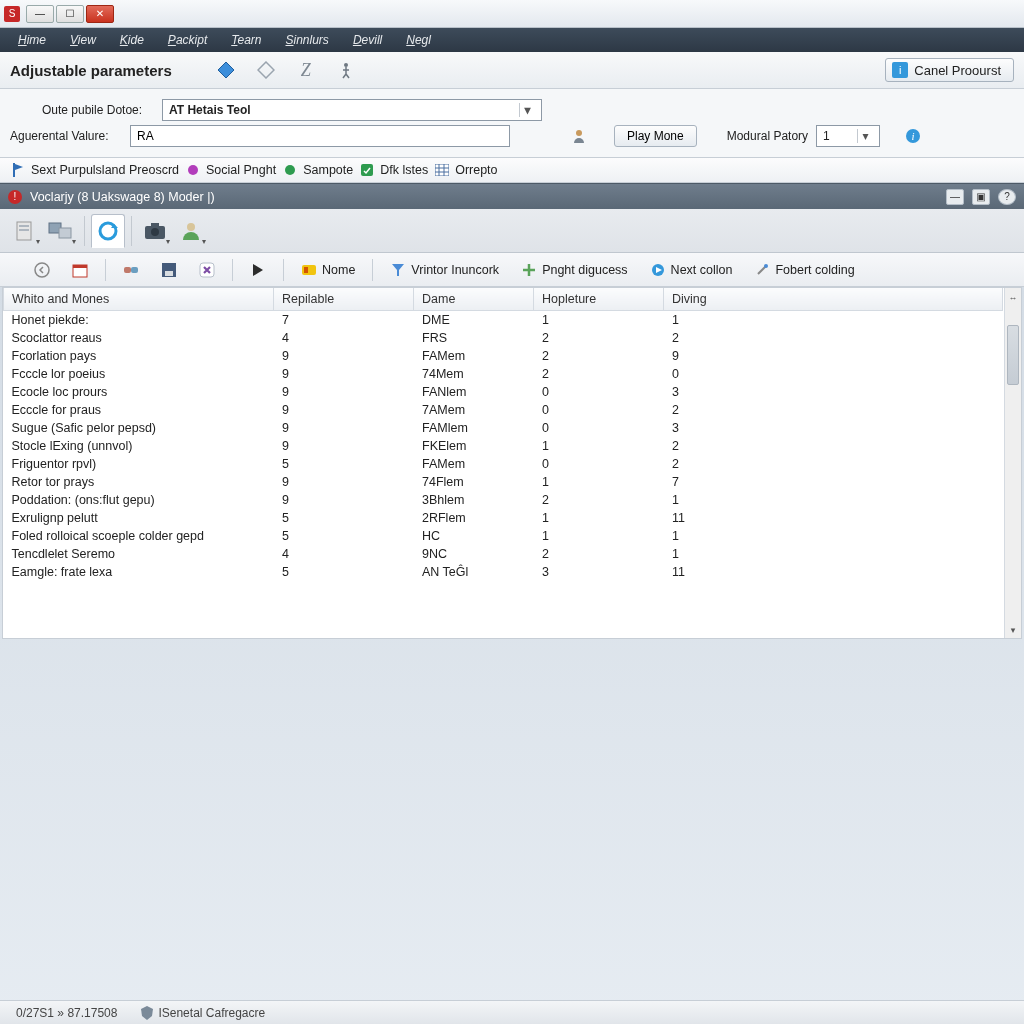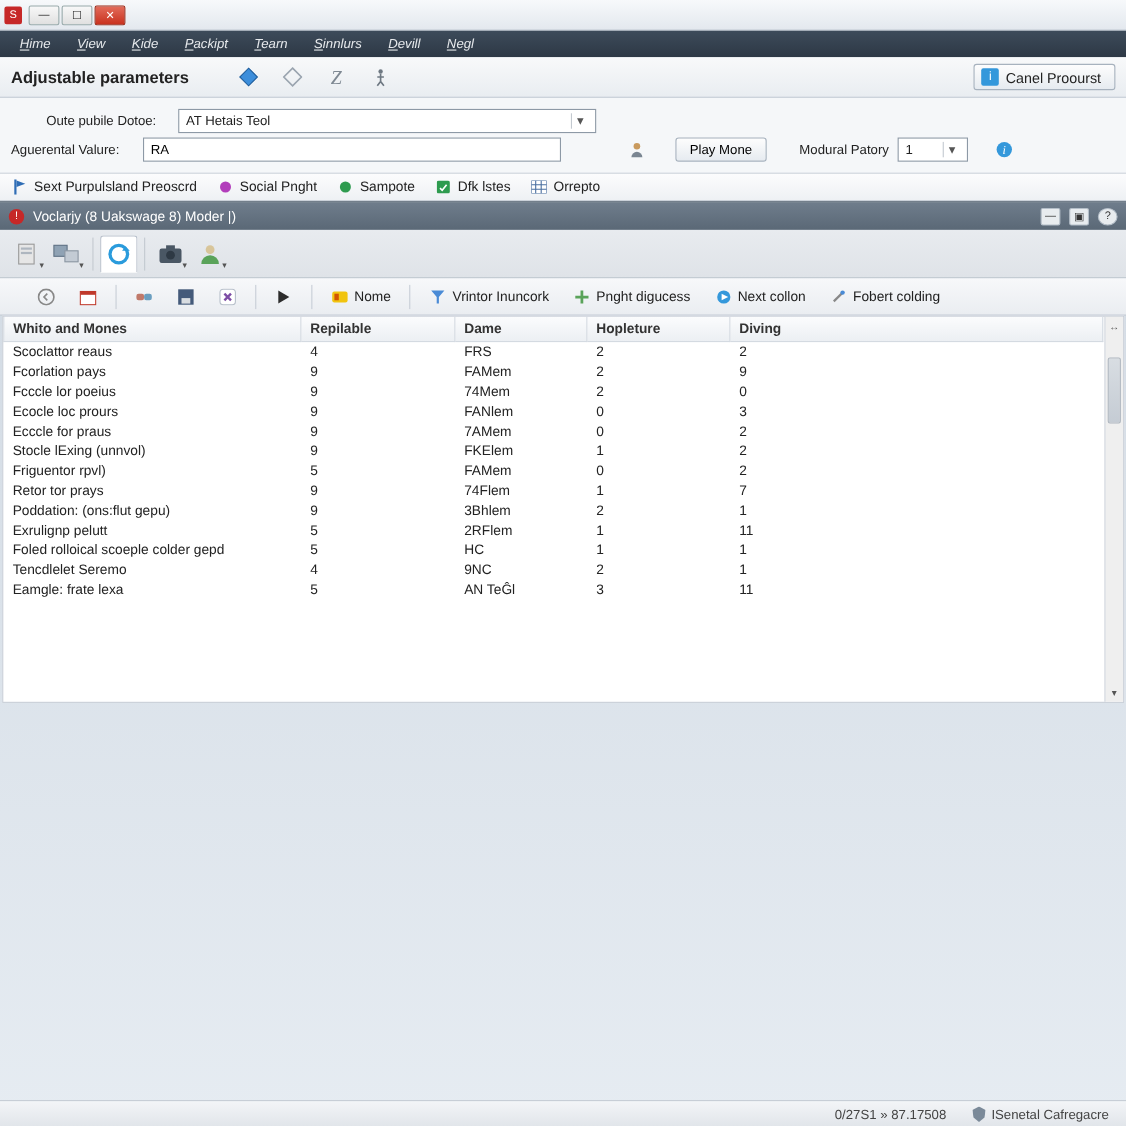--- a/index.html
+++ b/index.html
@@ -92,21 +92,21 @@
     background: linear-gradient(#fdfdfd,#e6ebf0);
     border: 1px solid #a7b2be; border-radius: 3px;
     padding: 2px 12px; font-size: 12px; height: 22px;
   }
   .tiny-icon { width:18px;height:18px;display:inline-flex;align-items:center;justify-content:center;}
   
   .linkrow {
     background: linear-gradient(#fcfcfd,#eef1f4);
     border-bottom: 1px solid #c7ced6;
     padding: 4px 10px;
-    display:flex; gap: 18px; align-items:center;
+    display:flex; gap: 6px; align-items:center;
     font-size: 12.5px;
   }
   .linkrow .lk { display:flex; align-items:center; gap:5px; cursor:default; }
   .dot { width:10px;height:10px;border-radius:50%; }
   
   .sect-header {
     background: linear-gradient(#6f7d8c,#5a6876);
     color: #fff;
     height: 26px;
     display:flex; align-items:center;
@@ -153,21 +153,21 @@
     height: 352px;
     position: relative;
   }
   table { width: calc(100% - 18px); border-collapse: collapse; font-size: 12.5px; }
   thead th {
     text-align: left;
     background: linear-gradient(#fbfcfd,#eceff3);
     border: 1px solid #d4dae1;
     border-top: none;
     padding: 4px 8px;
-    font-weight: bold;
+    font-weight: normal;
     color: #333;
   }
   tbody td {
     padding: 2px 8px;
     border-right: 1px solid transparent;
     white-space: nowrap;
   }
   .vscroll {
     position:absolute;right:0;top:0;bottom:0;width:17px;
     background:#efefef;border-left:1px solid #d4dae1;
@@ -175,21 +175,21 @@
   }
   .vscroll .thumb-gutter{flex:1;position:relative;}
   .vscroll .thumb{position:absolute;left:2px;right:2px;top:20px;height:60px;background:linear-gradient(#d8dde2,#c5ccd4);border:1px solid #aeb6bf;border-radius:2px;}
   .vscroll .arrbtn{height:17px;display:flex;align-items:center;justify-content:center;font-size:9px;color:#555;}
   
   .statusbar {
     position: absolute; bottom: 0; left: 0; right: 0;
     height: 24px;
     background: linear-gradient(#f3f5f7,#e1e5ea);
     border-top: 1px solid #c7ced6;
-    display:flex;align-items:center; justify-content:flex-end;
+    display:flex;align-items:center; justify-content:flex-start;
     padding: 0 16px; gap: 24px;
     font-size: 12px; color:#444;
   }
   .statusbar .sb-item { display:flex;align-items:center;gap:5px;}
   
   svg { display:block; }
 </style>
 </head>
 <body>
 
@@ -235,21 +235,21 @@
   <div class="spacer"></div>
   <div class="action-btn">
     <span class="sq">i</span>
     <span>Canel Proourst</span>
   </div>
 </div>
 
 <div class="form-area">
   <div class="form-row">
     <label style="width:112px;margin-left:32px;">Oute pubile Dotoe:</label>
-    <div class="select" style="width:380px;">
+    <div class="select" style="width:380px;font-weight:bold;">
       <span>AT Hetais Teol</span>
       <span class="arr">▾</span>
     </div>
   </div>
   <div class="form-row">
     <label style="width:112px;">Aguerental Valure:</label>
     <input type="text" style="width: 380px;" value="RA">
     <span style="width:44px;"></span>
     <span class="tiny-icon">
       <svg width="18" height="18">
@@ -473,20 +473,27 @@
         <tr id="thead-row">
           <th style="width: 270px;">Whito and Mones</th>
           <th style="width: 140px;">Repilable</th>
           <th style="width: 120px;">Dame</th>
           <th style="width: 130px;">Hopleture</th>
           <th style="width: auto;">Diving</th>
         </tr>
       </thead>
     <tbody id="tbody">
         <tr>
+          <td>Honet piekde:</td>
+          <td>7</td>
+          <td>DME</td>
+          <td>1</td>
+          <td>1</td>
+        </tr>
+        <tr>
           <td>Scoclattor reaus</td>
           <td>4</td>
           <td>FRS</td>
           <td>2</td>
           <td>2</td>
         </tr>
         <tr>
           <td>Fcorlation pays</td>
           <td>9</td>
           <td>FAMem</td>
@@ -506,20 +513,27 @@
           <td>FANlem</td>
           <td>0</td>
           <td>3</td>
         </tr>
         <tr>
           <td>Ecccle for praus</td>
           <td>9</td>
           <td>7AMem</td>
           <td>0</td>
           <td>2</td>
+        </tr>
+        <tr>
+          <td>Sugue (Safic pelor pepsd)</td>
+          <td>9</td>
+          <td>FAMlem</td>
+          <td>0</td>
+          <td>3</td>
         </tr>
         <tr>
           <td>Stocle lExing (unnvol)</td>
           <td>9</td>
           <td>FKElem</td>
           <td>1</td>
           <td>2</td>
         </tr>
         <tr>
           <td>Friguentor rpvl)</td>

